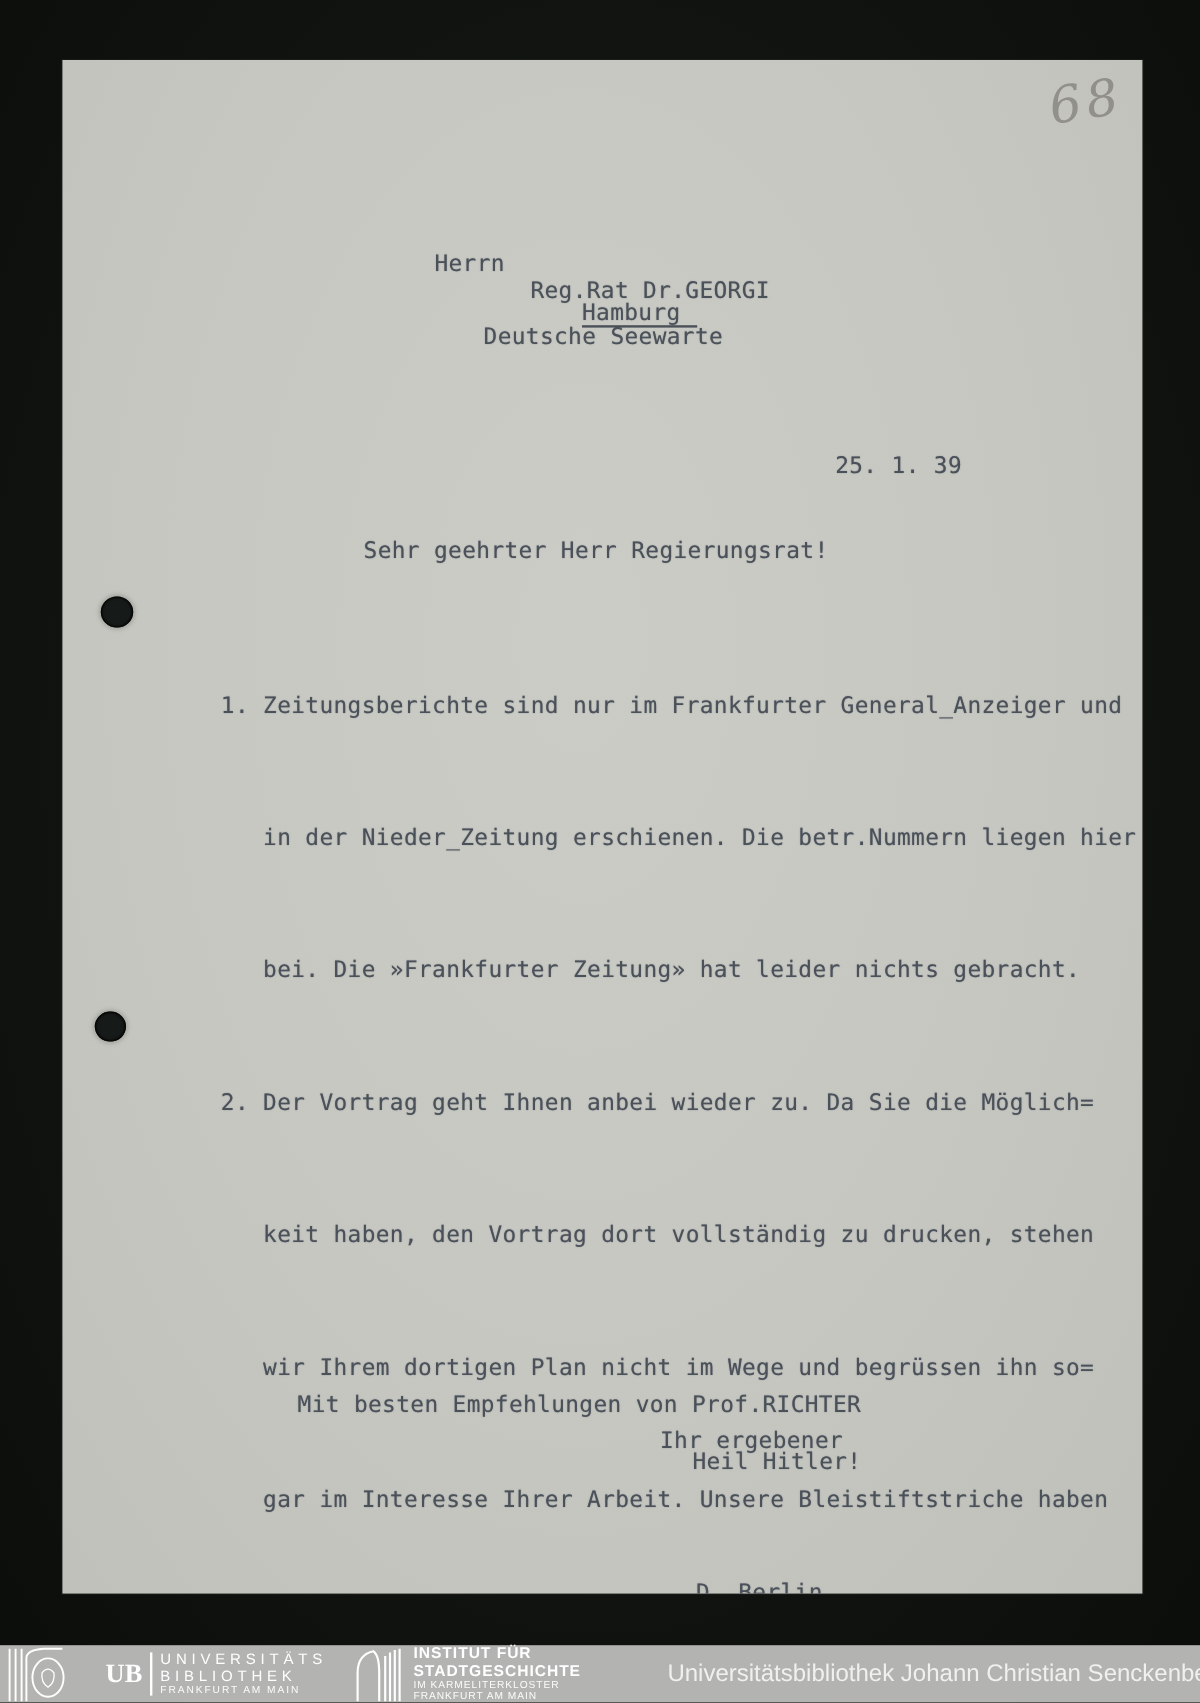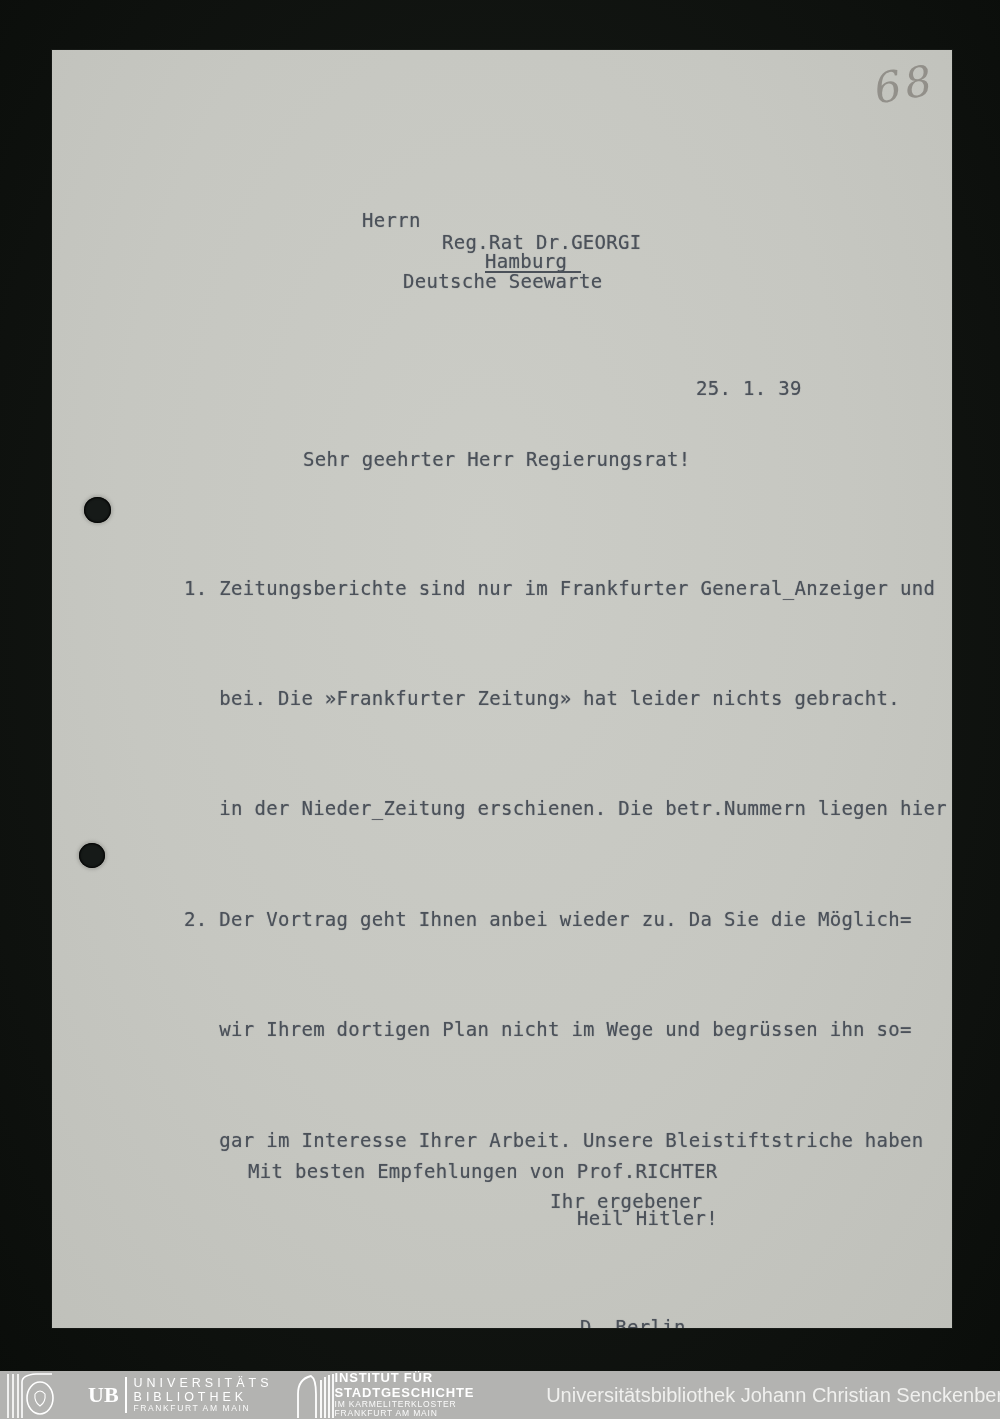--- a/index.html
+++ b/index.html
@@ -42,21 +42,21 @@
     font-family:"Liberation Sans", sans-serif;
   }
   .ub-block { display:flex; align-items:center; margin-left:6px; }
   .ub-big { font-size:22px; font-weight:bold; letter-spacing:0px; line-height:1;
             font-family:"Liberation Serif", serif; margin-left:4px; }
   .v-divider { width:2px; height:36px; background:#ffffff; margin:0 7px 0 6px; }
   .wordmark { line-height:1.15; white-space:nowrap; }
   .wordmark .l-big { font-size:12.5px; letter-spacing:4px; }
   .wordmark .l-small { font-size:8.5px; letter-spacing:1.6px; opacity:0.95; }
   .isg-block { display:flex; align-items:center; margin-left:22px; }
-  .isg-text { line-height:1.1; white-space:nowrap; }
+  .isg-text { line-height:1.1; margin-left:10px; white-space:nowrap; }
   .isg-text .l-bold { font-size:13px; font-weight:bold; letter-spacing:0.8px; }
   .isg-text .l-tiny { font-size:8.5px; letter-spacing:0.8px; opacity:0.95; }
   .senckenberg { font-size:20px; color:#f0f0ee; margin-left:72px; white-space:nowrap; }
   svg { display:block; }
 </style>
 </head>
 <body>
 
 <div class="stage">
 
@@ -71,23 +71,24 @@
     <div class="type recipient-line" style="left:390px; top:182px;">Reg.Rat Dr.GEORGI</div>
     <div class="type recipient-line underlined" style="left:433px; top:201px;"><span>Hamburg</span></div>
     <div class="type recipient-line" style="left:351px; top:221px;">Deutsche Seewarte</div>
 
     <div class="type" style="left:644px; top:327px;">25. 1. 39</div>
 
     <div class="type" style="left:251px; top:398px;">Sehr geehrter Herr Regierungsrat!</div>
 
     <div class="type body-block" style="left:132px; top:446px;">
       <div>1. Zeitungsberichte sind nur im Frankfurter General_Anzeiger und</div>
+      <div>   in der Nieder_Zeitung erschienen. Die betr.Nummern liegen hier</div>
       <div>   bei. Die »Frankfurter Zeitung» hat leider nichts gebracht.</div>
-      <div>   in der Nieder_Zeitung erschienen. Die betr.Nummern liegen hier</div>
       <div>2. Der Vortrag geht Ihnen anbei wieder zu. Da Sie die Möglich=</div>
+      <div>   keit haben, den Vortrag dort vollständig zu drucken, stehen</div>
       <div>   wir Ihrem dortigen Plan nicht im Wege und begrüssen ihn so=</div>
       <div>   gar im Interesse Ihrer Arbeit. Unsere Bleistiftstriche haben</div>
       
       
       
       
       
       
       
       

